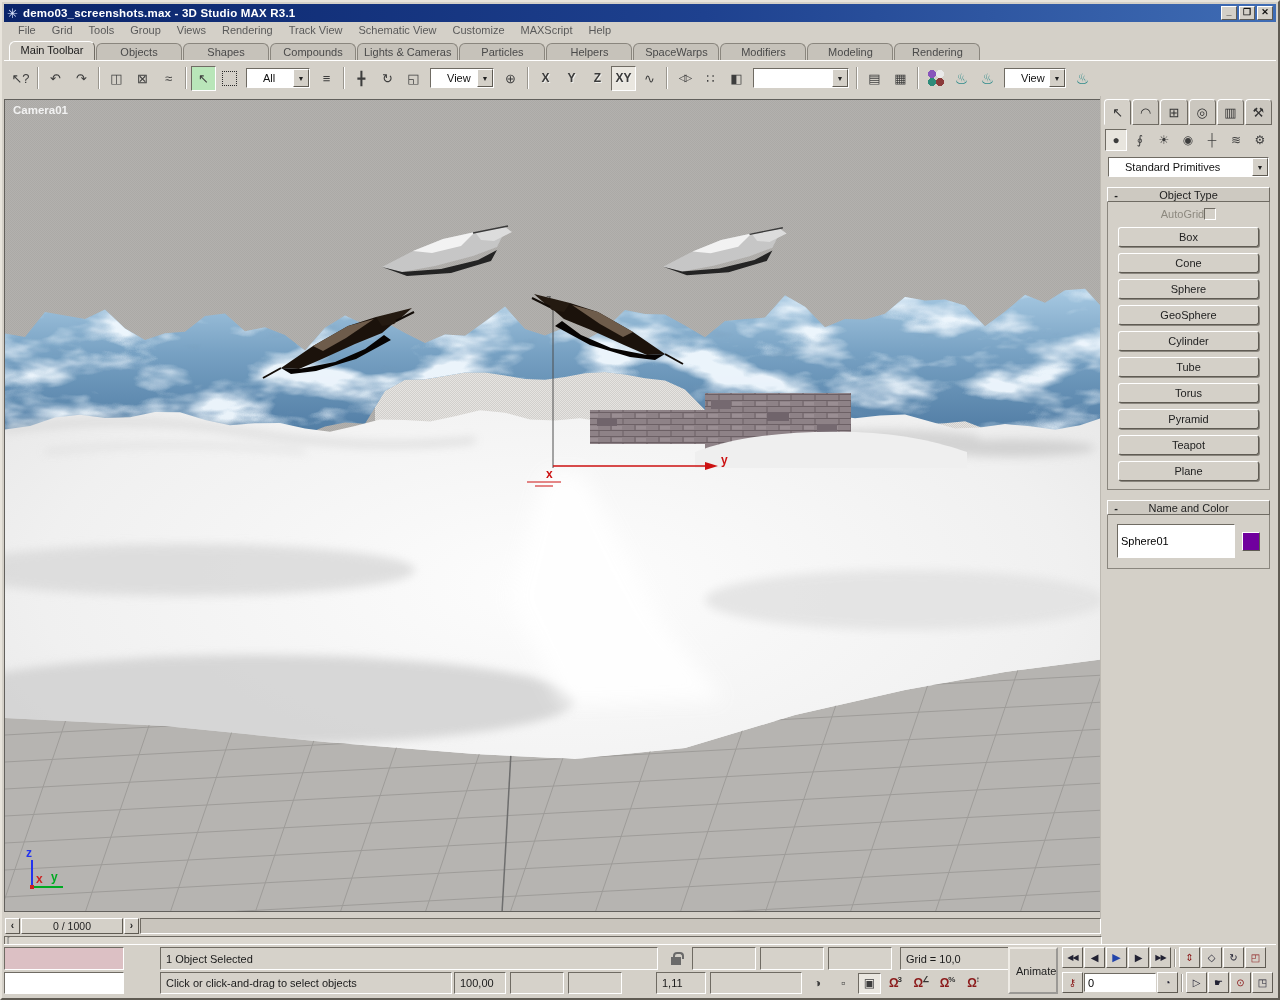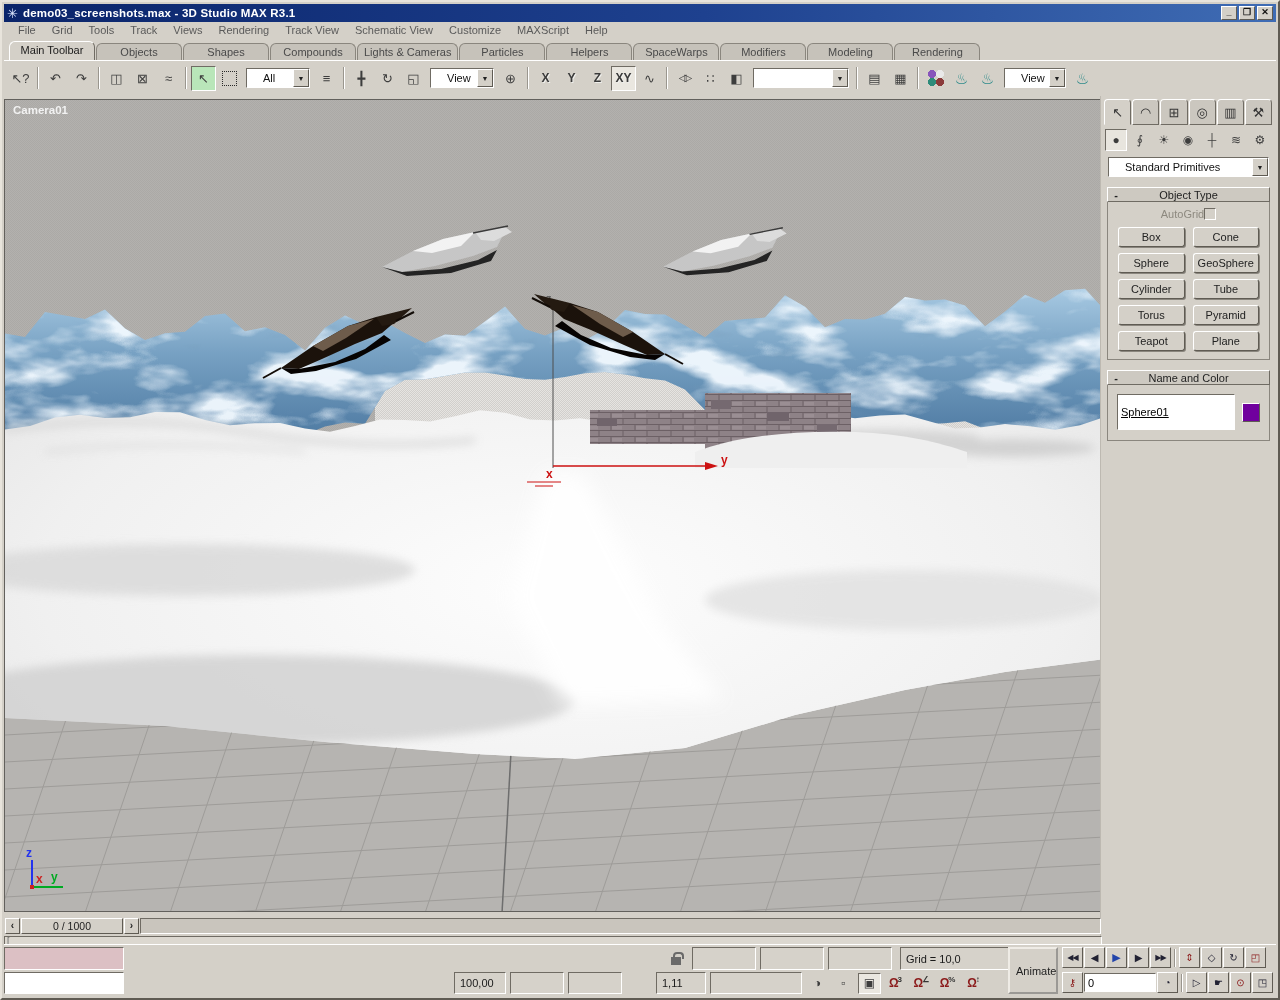--- a/index.html
+++ b/index.html
@@ -65,26 +65,26 @@
   .pcat{width:22px;height:22px;display:flex;align-items:center;justify-content:center;font-size:12px;color:#3d3d3d;}
   .pcat.active{background:#e8e5de;border:1px solid;border-color:#6f6b63 #fff #fff #6f6b63;}
   .pdrop{margin:3px 7px 8px;}
   .rollout{margin:10px 6px 0;border:1px solid #8a867e;padding-bottom:6px;}
   .rollhead{height:15px;margin:-1px -1px 0;background:#cdc9c1;border:1px solid;border-color:#fff #6f6b63 #6f6b63 #fff;
     display:flex;align-items:center;font-size:11px;color:#222;}
   .rollhead .minus{width:16px;text-align:center;font-weight:bold;}
   .rollhead .rtitle{flex:1;text-align:center;margin-right:16px;}
   .agrow{display:flex;align-items:center;justify-content:center;padding:6px 0 1px;color:#8d897f;}
   .agbox{width:12px;height:12px;background:#d4d0c8;border:1px solid;border-color:#6f6b63 #fff #fff #6f6b63;}
-  #objgrid{display:grid;grid-template-columns:1fr 1fr;gap:6px 8px;padding:6px 10px 2px;}
+  #objgrid{display:grid;grid-template-columns:1fr;gap:6px 8px;padding:6px 10px 2px;}
   .objbtn{height:20px;background:#d4d0c8;border:1px solid;border-color:#fff #5f5b53 #5f5b53 #fff;border-radius:3px;
     display:flex;align-items:center;justify-content:center;font-size:11px;color:#222;box-shadow:1px 1px 0 #8a867e;}
   .ncrow{display:flex;gap:7px;padding:9px 9px 4px;align-items:center;}
-  .ncinput{flex:1;height:36px;border:1px solid;border-color:#6f6b63 #fff #fff #6f6b63;background:#fff;
-    font:11px "Liberation Sans",sans-serif;padding:8px 3px;min-width:0;text-decoration:underline;}
+  .ncinput{flex:1;height:19px;border:1px solid;border-color:#6f6b63 #fff #fff #6f6b63;background:#fff;
+    font:11px "Liberation Sans",sans-serif;padding:16px 3px;min-width:0;}
   #swatch{width:18px;height:19px;border:1px solid;border-color:#fff #5f5b53 #5f5b53 #fff;flex:none;}
   
   #timerow{position:absolute;left:2px;top:915px;width:1098px;height:17px;display:flex;align-items:center;gap:1px;padding:0 1px;}
   .tsbtn{width:15px;height:16px;text-align:center;line-height:14px;font-size:10px;font-weight:bold;flex:none;}
   #tshandle{width:102px;height:16px;text-align:center;line-height:15px;font-size:10.5px;flex:none;}
   #tstrack{flex:1;height:16px;background:#c9c5bd;}
   #trackbar{position:absolute;left:2px;top:934px;width:1098px;height:11px;background:#dcd8d0;
     border:1px solid;border-color:#6f6b63 #fff #fff #6f6b63;font-size:9px;line-height:8px;color:#666;padding-left:2px;}
   
   #statusbar{position:absolute;left:2px;right:2px;bottom:2px;height:52px;border-top:1px solid #fff;background:#d4d0c8;}
@@ -134,21 +134,21 @@
       <span class="winbtn">_</span>
       <span class="winbtn">❐</span>
       <span class="winbtn">✕</span>
     </span>
   </div>
 
   <div id="menubar">
       <span class="mitem">File</span>
       <span class="mitem">Grid</span>
       <span class="mitem">Tools</span>
-      <span class="mitem">Track</span>
+      <span class="mitem">Group</span>
       <span class="mitem">Views</span>
       <span class="mitem">Rendering</span>
       <span class="mitem">Track View</span>
       <span class="mitem">Schematic View</span>
       <span class="mitem">Customize</span>
       <span class="mitem">MAXScript</span>
       <span class="mitem">Help</span>
     </div>
   <div id="tabbar">
       <div class="ttab active">Main Toolbar</div>
@@ -508,28 +508,30 @@
     <span class="tsbtn raised">‹</span>
     <span id="tshandle" class="raised">0 / 1000</span>
     <span class="tsbtn raised">›</span>
     <span id="tstrack" class="sunken"></span>
   </div>
   <div id="trackbar">[</div>
 
   <div id="statusbar">
     <div class="listener pink"></div>
     <div class="listener white"></div>
+    <div class="sfield selstat">1 Object Selected</div>
     <div class="lockbtn">
       <span class="lockicon"></span>
     </div>
     <div class="sfield e1"></div>
     <div class="sfield e2"></div>
     <div class="sfield e3"></div>
     <div class="sfield gridf">Grid = 10,0</div>
     <button id="animate">Animate</button>
+    <div class="sfield prompt">Click or click-and-drag to select objects</div>
     <div class="sfield xf">100,00</div>
     <div class="sfield e4"></div>
     <div class="sfield e5"></div>
     <div class="sfield yf">1,11</div>
     <div class="sfield e6"></div>
     <div id="sicons">
         <span class="sbtn">
           <span class="g">◑</span>
         </span>
         <span class="sbtn">

